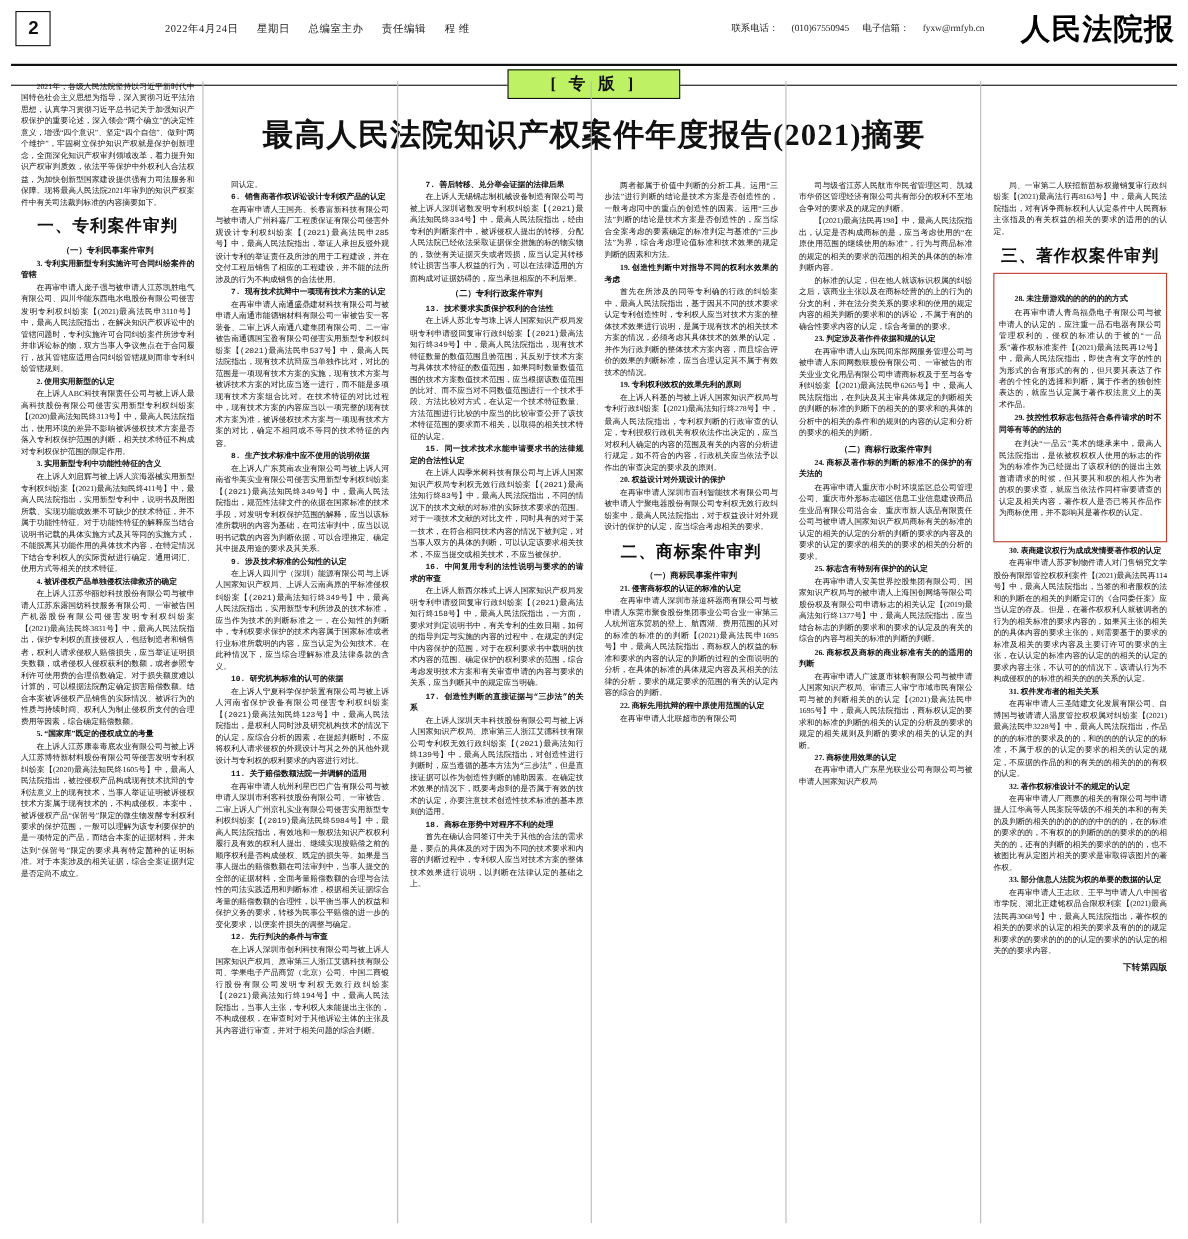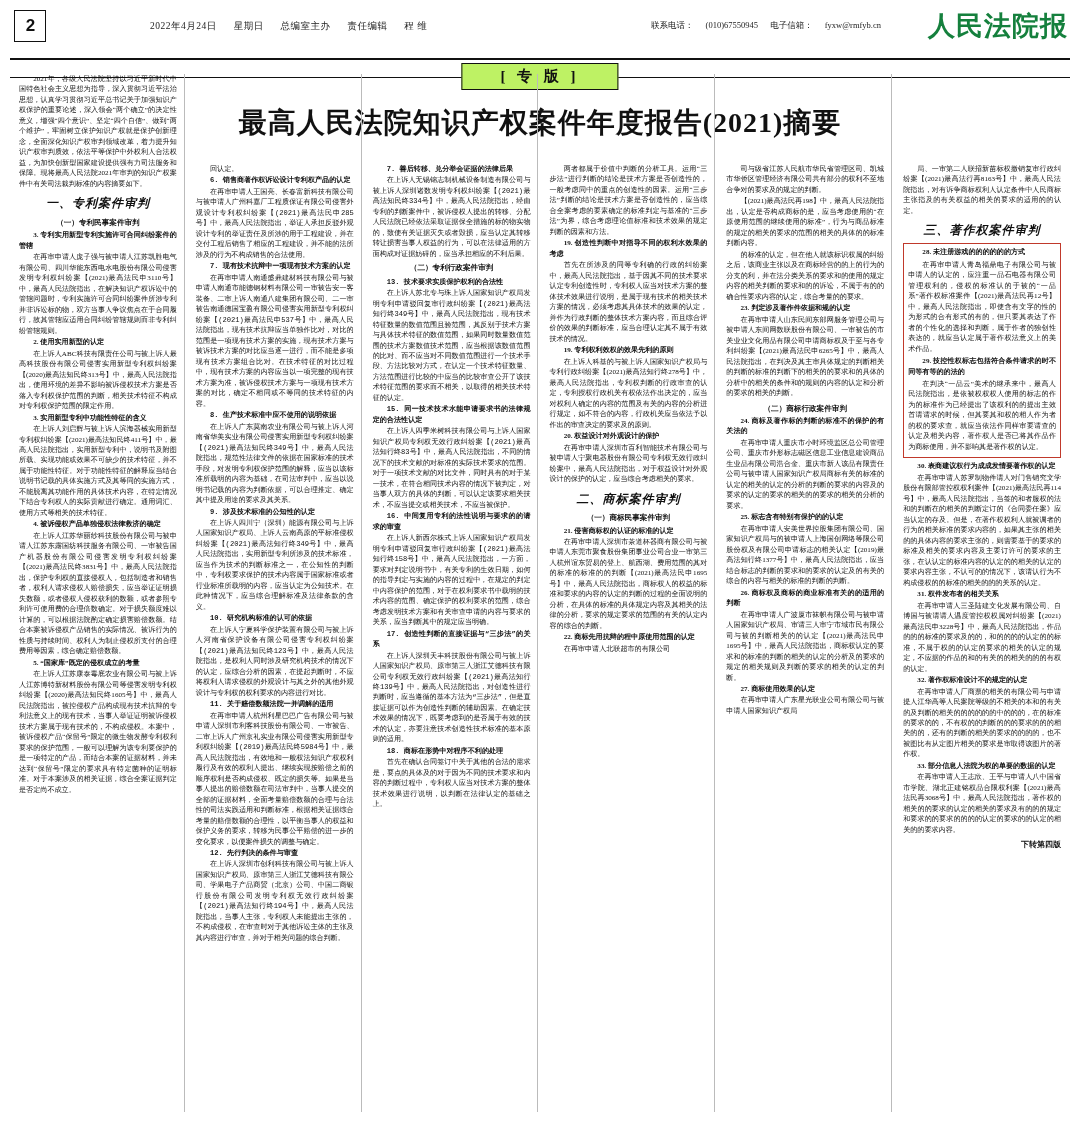--- a/index.html
+++ b/index.html
@@ -49,36 +49,36 @@
     left: 150px;
     top: 20px;
     font-size: 9.5px;
     color: #222;
     letter-spacing: 0.5px;
     white-space: nowrap;
   }
   .masthead-meta span { margin-right: 14px; }
   .masthead-contact {
     position: absolute;
-    right: 189px;
+    right: 175px;
     top: 20px;
     font-size: 8.5px;
     color: #222;
     white-space: nowrap;
   }
   .masthead-contact span { margin-right: 10px; }
   .paper-name {
     position: absolute;
     right: 12px;
     top: 8px;
     font-family: "Liberation Serif", serif;
     font-weight: bold;
     font-size: 27px;
     letter-spacing: 1px;
-    color: #15803d;
+    color: #000000;
   }
 
   
   .rule-top {
     border-top: 2px solid #111;
     margin: 2px 10px 0 10px;
   }
   .special-bar {
     position: relative;
     height: 34px;
@@ -144,41 +144,40 @@
   .col.c2, .col.c3 { padding-top: 90px; font-family: Liberation Mono, monospace; }
   .col.c4, .col.c5, .col.c6 { padding-top: 90px; }
 
   .col p {
     margin: 0 0 1px 0;
     text-indent: 2em;
   }
   .sec-h {
     text-align: center;
     font-weight: bold;
-    font-size: 12px;
+    font-size: 15px;
     margin: 6px 0 3px 0;
     text-indent: 0;
     letter-spacing: 1px;
-    font-style: italic;
   }
   .sub-h {
     text-align: center;
     font-weight: bold;
     font-size: 7.6px;
     margin: 4px 0 2px 0;
     text-indent: 0;
   }
   .item-h {
     font-weight: bold;
     text-indent: 2em;
     margin: 3px 0 1px 0;
   }
   .boxed {
     border: 1.6px solid #c0392b;
-    padding: 3px 4px;
+    padding: 18px 4px;
     margin: 2px 0 3px 0;
   }
   .boxed p { margin-bottom: 2px; }
   .cont-note {
     text-align: right;
     font-weight: bold;
     font-size: 8px;
     margin-top: 4px;
     text-indent: 0;
     white-space: nowrap;

